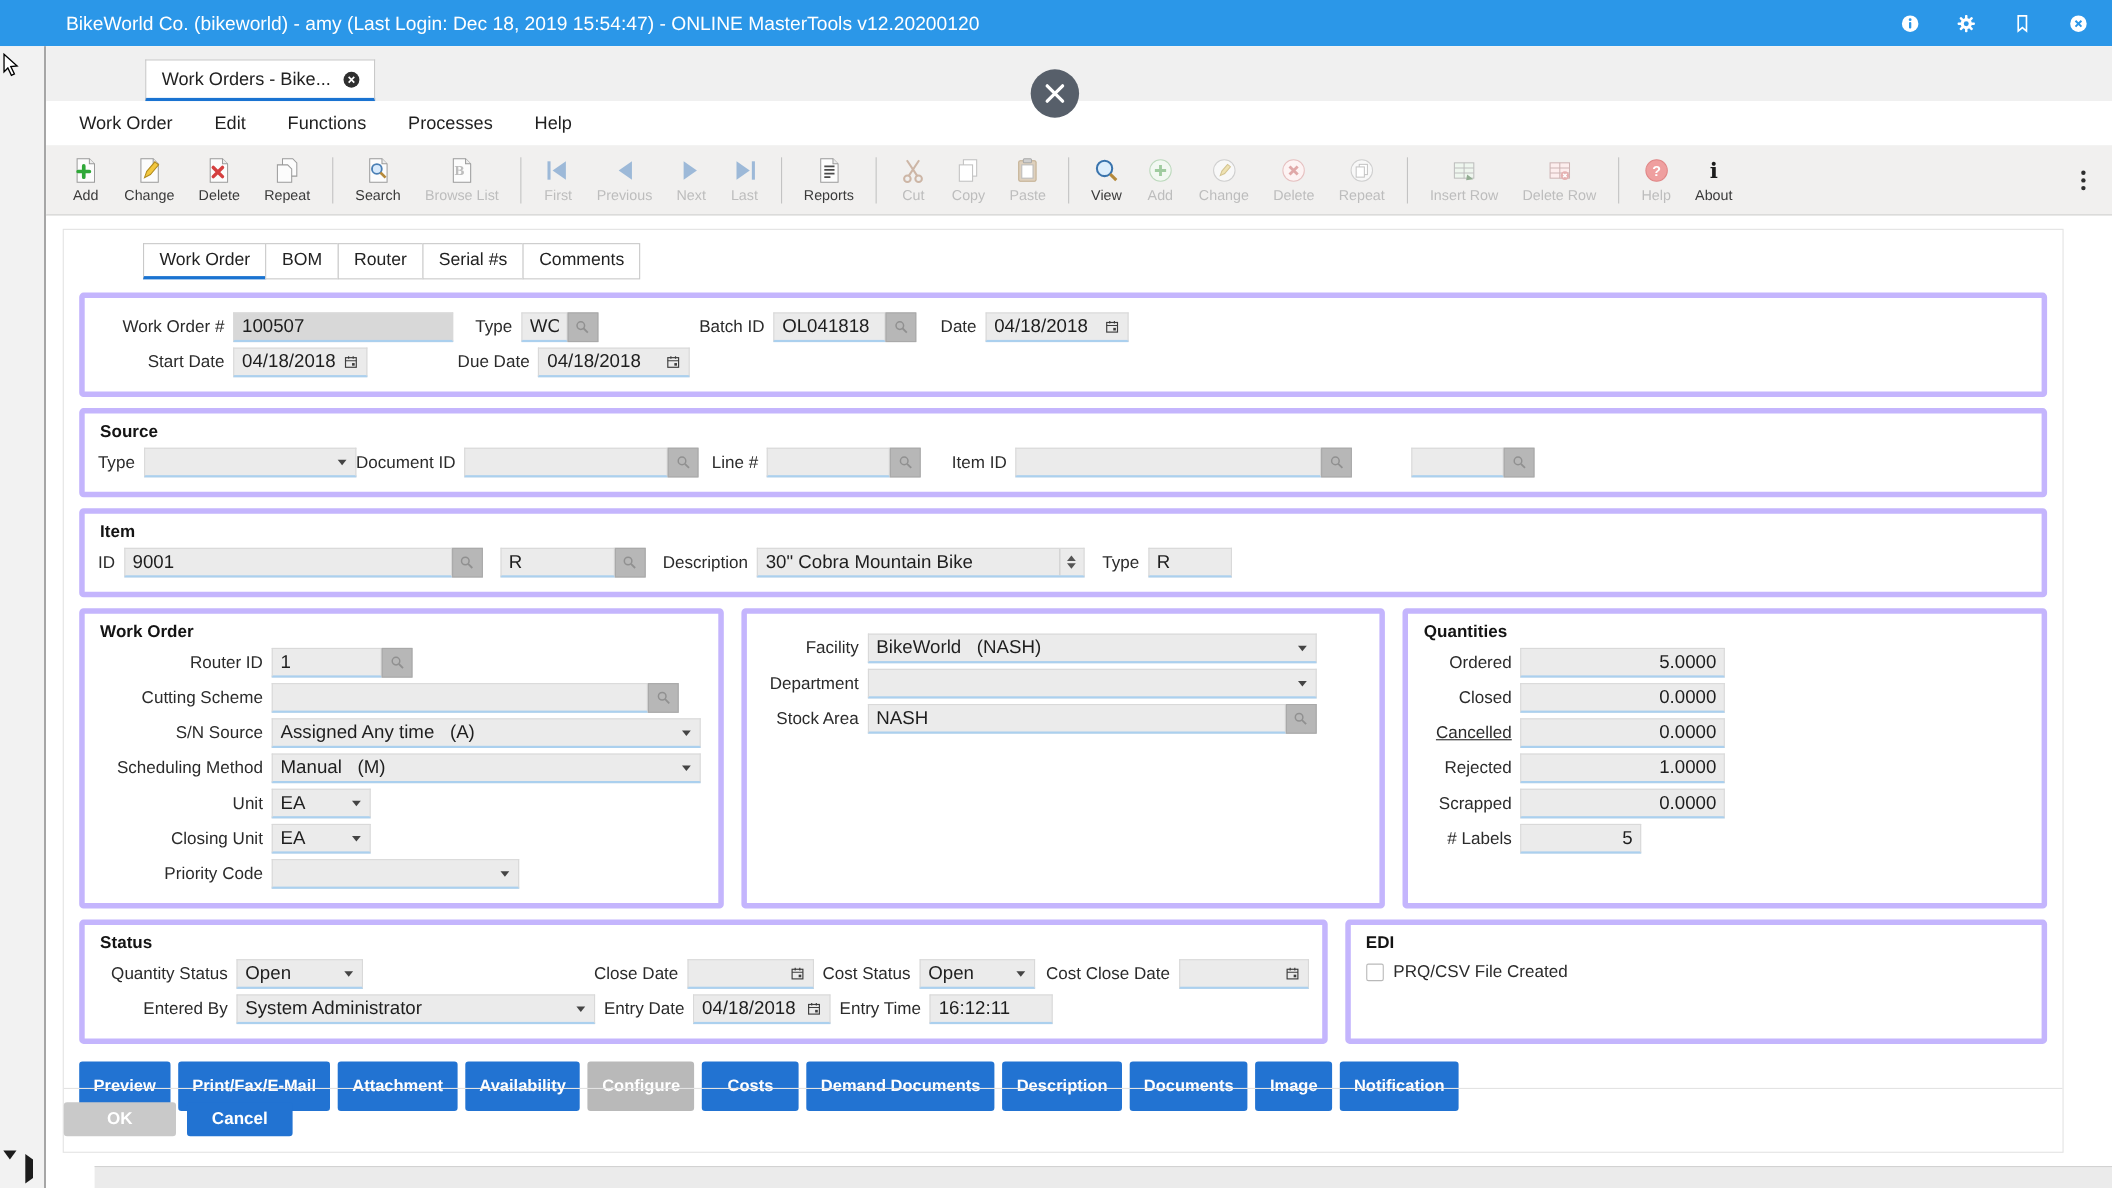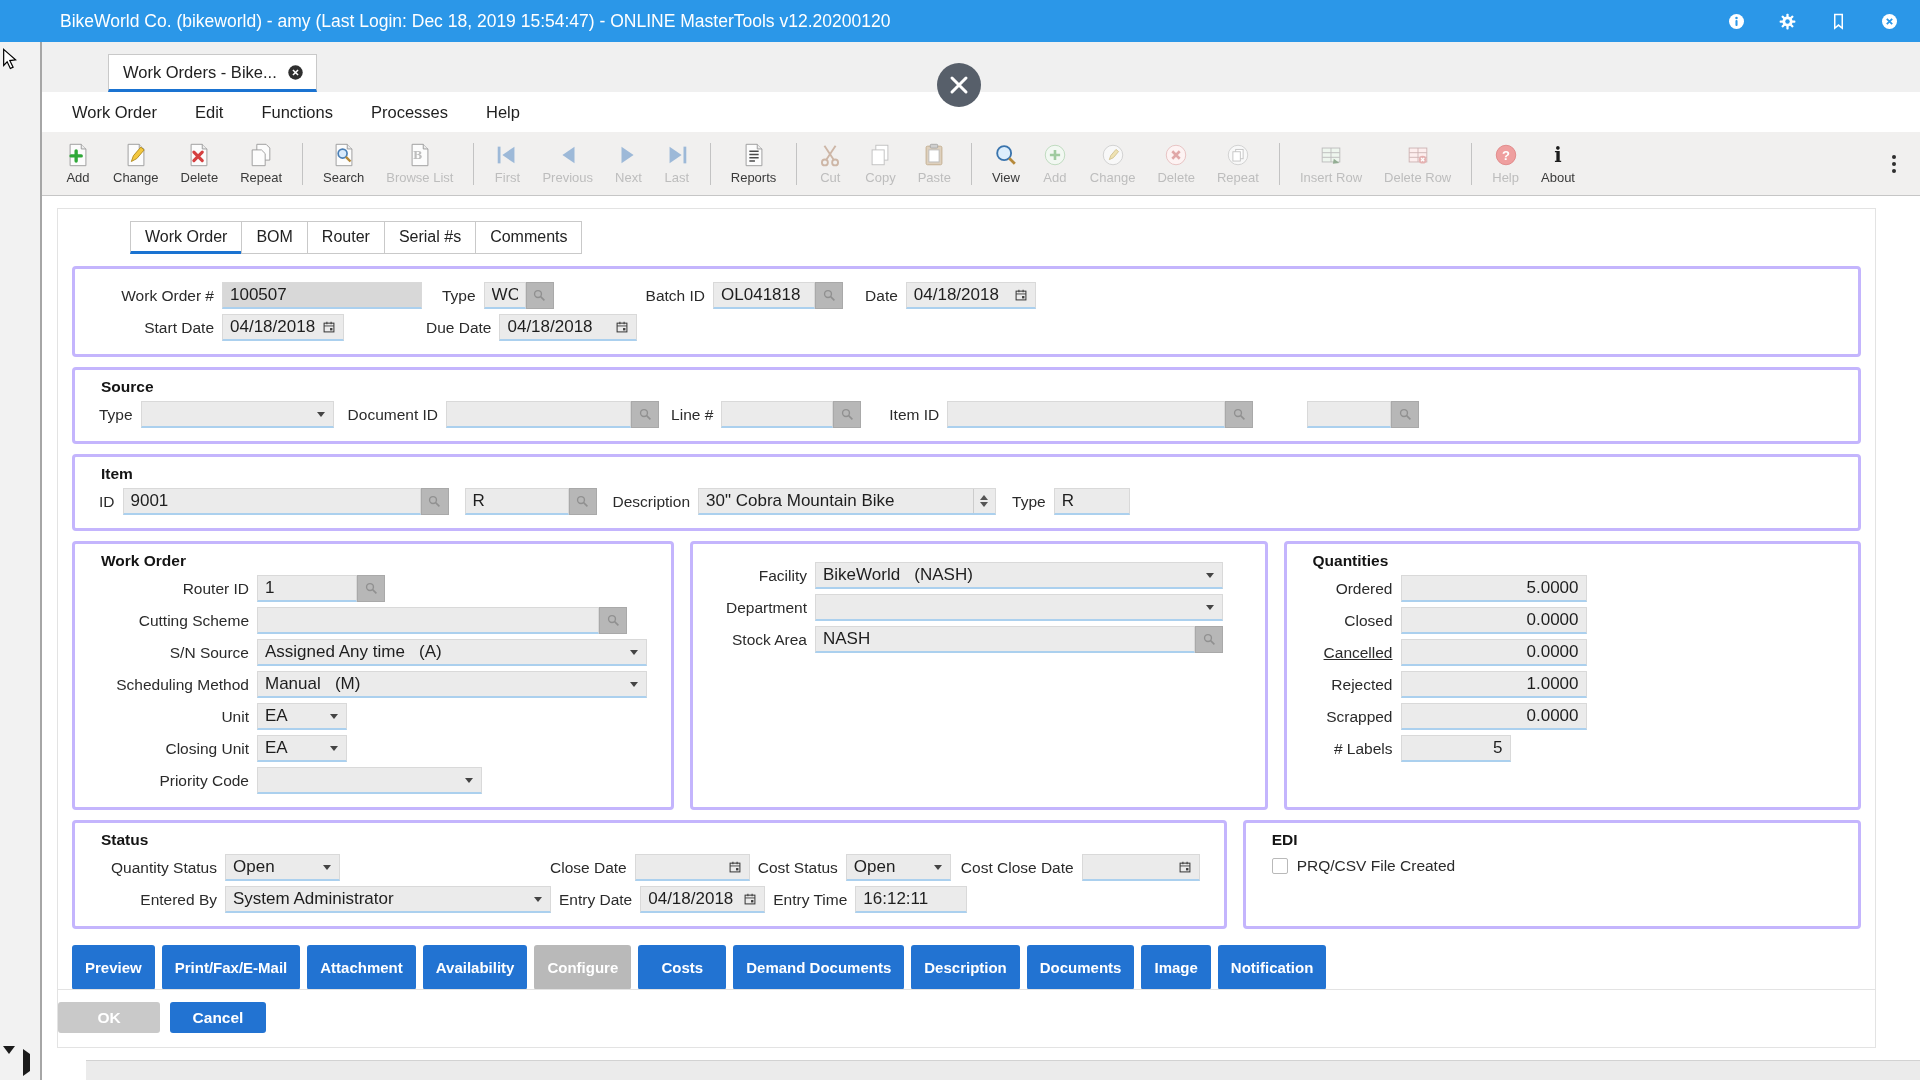--- a/index.html
+++ b/index.html
@@ -18,21 +18,21 @@
   .left-rail{flex:0 0 42px;width:42px;background:#f2f2f2;border-right:2px solid #a6a6a6;position:relative;}
   .rail-cursor{position:absolute;top:6px;left:0;}
   .rail-arrows{position:absolute;bottom:8px;left:3px;}
   .tri-down{width:0;height:0;border-left:6px solid transparent;border-right:6px solid transparent;
     border-top:8px solid #1c1c1c;}
   .tri-right{width:0;height:0;border-top:5px solid transparent;border-bottom:5px solid transparent;
     border-left:7px solid #1c1c1c;margin:3px 0 0 8px;}
   .main{flex:1;min-width:0;display:flex;flex-direction:column;background:#fff;position:relative;}
 
   
-  .tabstrip{height:50px;background:#f0f0f0;display:flex;align-items:flex-end;padding-left:66px;}
+  .tabstrip{height:50px;background:#f0f0f0;display:flex;align-items:flex-end;padding-left:90px;}
   .doc-tab{height:38px;background:#fff;border:1px solid #c9c9c9;border-bottom:3px solid #1a73d1;
     display:flex;align-items:center;gap:10px;padding:0 12px 0 14px;font-size:16.5px;color:#222;cursor:pointer;}
   .tab-close-ic{display:inline-flex;cursor:pointer;}
 
   
   .menubar{height:40px;display:flex;align-items:center;gap:38px;padding-left:30px;
     font-size:16.5px;color:#1f1f1f;background:#fff;}
   .menu-item{cursor:pointer;white-space:nowrap;}
 
   
@@ -51,21 +51,21 @@
   
   .content{flex:1;background:#fff;position:relative;}
   .card{margin:12px 44px 0 15px;border:1px solid #e3e3e3;background:#fff;height:840px;
     position:relative;padding-top:10px;}
   .subtabs{display:flex;margin:2px 0 12px 72px;}
   .stab{border:1px solid #c9c9c9;padding:6px 14px 7px;font-size:16px;color:#222;background:#fff;
     margin-left:-1px;cursor:pointer;}
   .stab:first-child{margin-left:0;}
   .stab.active{border-bottom:3px solid #1a73d1;padding-bottom:4px;}
 
-  .gbox{border:3px solid #c4b5fd;border-radius:4px;margin:10px 14px;padding:8px 24px;}
+  .gbox{border:5px solid #c4b5fd;border-radius:4px;margin:10px 14px;padding:8px 12px;}
   .gtitle{font-weight:bold;font-size:15.5px;color:#141414;margin:0 0 5px 2px;}
   .frow{display:flex;align-items:center;margin:5px 0;}
   .lbl{display:inline-block;text-align:right;margin-right:8px;font-size:15.5px;color:#2b2b2b;
     white-space:nowrap;flex:0 0 auto;}
   .fld{display:inline-flex;align-items:center;height:27px;background:#ebebeb;border:1px solid #d9d9d9;
     border-bottom:2px solid #abd0ee;padding:0 7px;font-size:17px;color:#1e1e1e;flex:0 0 auto;}
   .fld .val{white-space:pre;overflow:hidden;}
   .fld.ro{background:#d8d8d8;}
   .fld.num{justify-content:flex-end;}
   .lookup{display:inline-flex;align-items:center;justify-content:center;width:28px;height:27px;
@@ -495,21 +495,21 @@
           </div>
         </div>
 
         <div class="gbox">
           <div class="gtitle">Source</div>
           <div class="frow">
             <span class="lbl">Type</span>
             <span class="fld combo" style="width:193px">
                 <span class="val"></span>
               </span>
-            <span class="lbl" style="margin-left:14px">Document ID</span>
+            <span class="lbl" style="">Document ID</span>
             <span class="fld" style="width:185px">
                 <span class="val"></span>
               </span>
             <span class="lookup">
                 <svg viewBox="0 0 20 20" width="15" height="15">
                   <circle cx="8" cy="8" r="4.6" fill="none" stroke="#909090" stroke-width="1.8"></circle>
                   <line x1="11.5" y1="11.5" x2="16.5" y2="16.5" stroke="#909090" stroke-width="2.2"></line>
                 </svg>
               </span>
             <span class="lbl" style="margin-left:12px">Line #</span>

